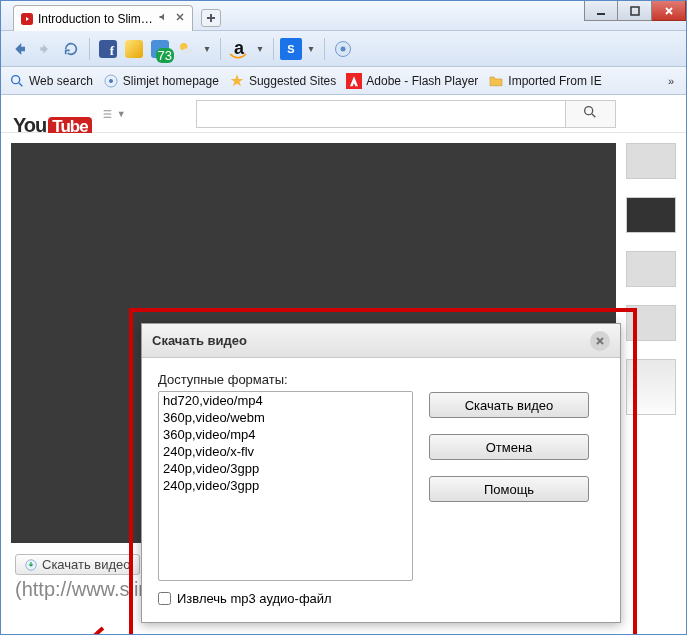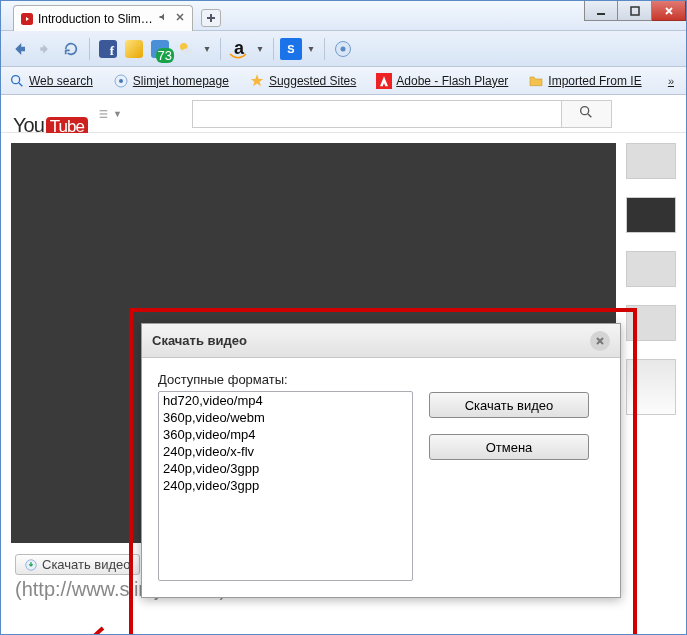--- a/index.html
+++ b/index.html
@@ -29,28 +29,28 @@
   .ico.wand { background: linear-gradient(135deg,#ffe27a,#e7a600); }
   .ico.tag { background: #4a90d9; }
   .sep { width: 1px; height: 22px; background: #b9c6d8; margin: 0 4px; }
   .addr { flex: 1; display: flex; align-items: center; height: 26px; background: #fff; border: 1px solid #9aaabf; border-radius: 3px; padding: 0 4px; margin: 0 4px; }
   .addr .g { width: 16px; height: 16px; display: flex; align-items: center; justify-content: center; }
   .addr input { flex: 1; border: none; font-size: 13px; padding: 0 4px; outline: none; color: #444;}
   .se-badge { width: 22px; height: 22px; background: #1a73e8; color: #fff; display: flex; align-items: center; justify-content: center; font-size: 11px; font-weight: bold; border-radius: 2px; }
   .chev-small { width: 14px; text-align: center; color: #555; font-size: 10px; }
 
   
-  .bm { height: 28px; background: linear-gradient(#f1f5fc,#e2ebf7); border-bottom: 1px solid #b9c6d8; display: flex; align-items: center; gap: 20px; padding: 0 8px; font-size: 12px; color: #1a1a1a; text-decoration: underline; }
+  .bm { height: 28px; background: linear-gradient(#f1f5fc,#e2ebf7); border-bottom: 1px solid #b9c6d8; display: flex; align-items: center; gap: 10px; padding: 0 8px; font-size: 12px; color: #1a1a1a; }
   .bm .item { display: flex; align-items: center; gap: 4px; white-space: nowrap; }
   .bm .ico16 { width: 16px; height: 16px; display: inline-block; }
   .bm .chev { margin-left: auto; font-size: 11px; color: #333; padding: 0 4px;}
 
   
   .yt-head { height: 38px; background: #fff; border-bottom: 1px solid #e5e5e5; display: flex; align-items: center; padding: 0 12px; gap: 10px; }
-  .yt-logo { font-family: Arial; font-size: 20px; font-weight: normal; letter-spacing: -1px; margin-top: 23px; }
+  .yt-logo { font-family: Arial; font-size: 20px; font-weight: bold; letter-spacing: -1px; margin-top: 23px; }
   .yt-logo .you { color: #282828; }
   .yt-logo .tube { background: #cd201f; color: #fff; padding: 0 4px; border-radius: 4px; margin-left: 2px; font-size: 17px; }
   .yt-guide { width: 24px; height: 24px; display: flex; align-items: center; justify-content: center; color: #888; }
   .yt-search { flex: 1; display: flex; margin-left: 60px; max-width: 420px; }
   .yt-search input { flex: 1; border: 1px solid #ccc; height: 28px; padding: 0 6px; font-size: 13px; }
   .yt-search button { width: 50px; border: 1px solid #ccc; border-left: none; background: #f8f8f8; }
 
   
   .stage { position: relative; height: 472px; background: #fff; }
   .player { position: absolute; left: 10px; top: 10px; right: 70px; height: 400px; background: #3a3a3a; }
@@ -287,20 +287,25 @@
       <div class="formats">
         <div class="lbl">Доступные форматы:</div>
         <select class="listbox" size="10">
           <option>hd720,video/mp4</option>
           <option>360p,video/webm</option>
           <option>360p,video/mp4</option>
           <option>240p,video/x-flv</option>
           <option>240p,video/3gpp</option>
           <option>240p,video/3gpp</option>
         </select>
+        <label class="chk">
+          <input type="checkbox" style="">
+          <span>Извлечь mp3 аудио-файл</span>
+        </label>
       </div>
       <div class="btns">
         <button>Скачать видео</button>
         <button>Отмена</button>
+        <button>Помощь</button>
       </div>
     </div>
   </div>
 </div>
 
 </body></html>

